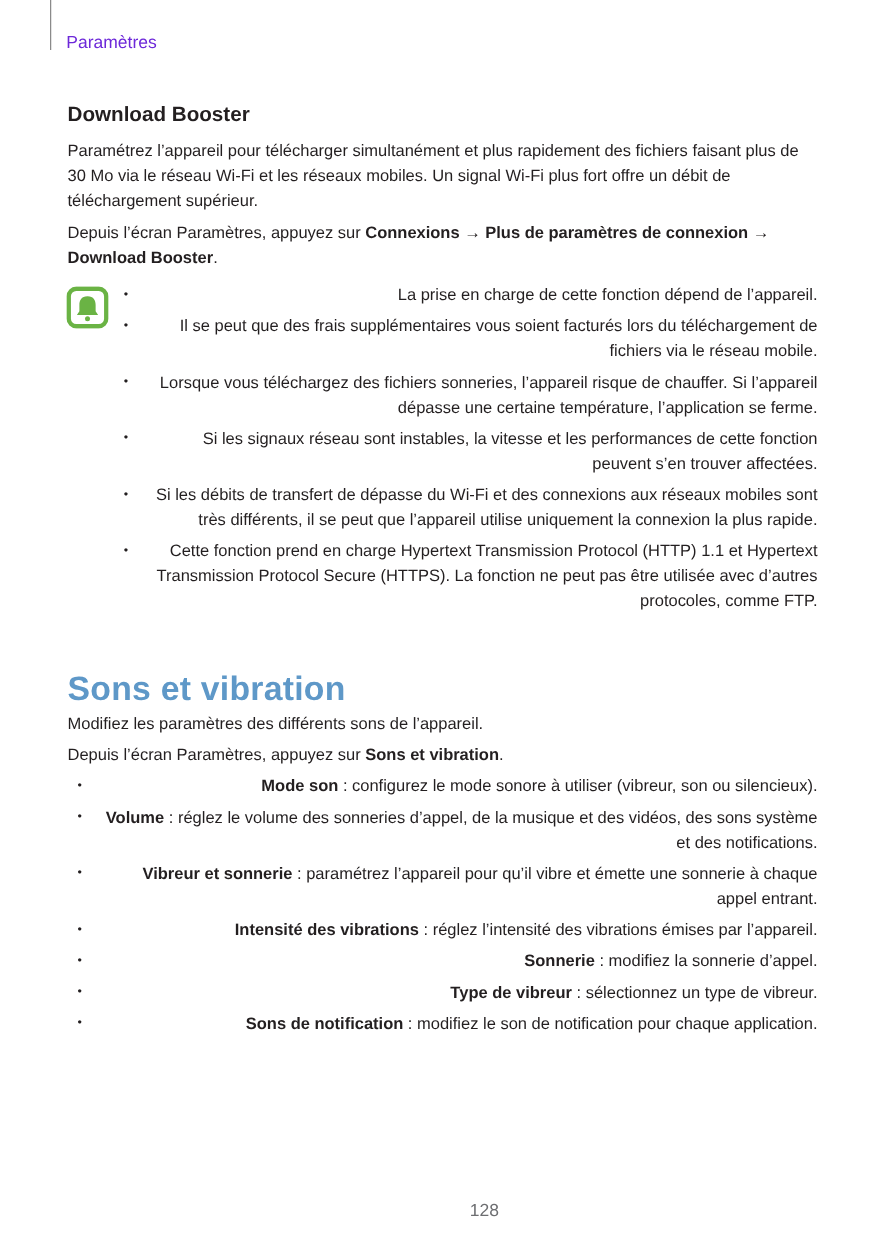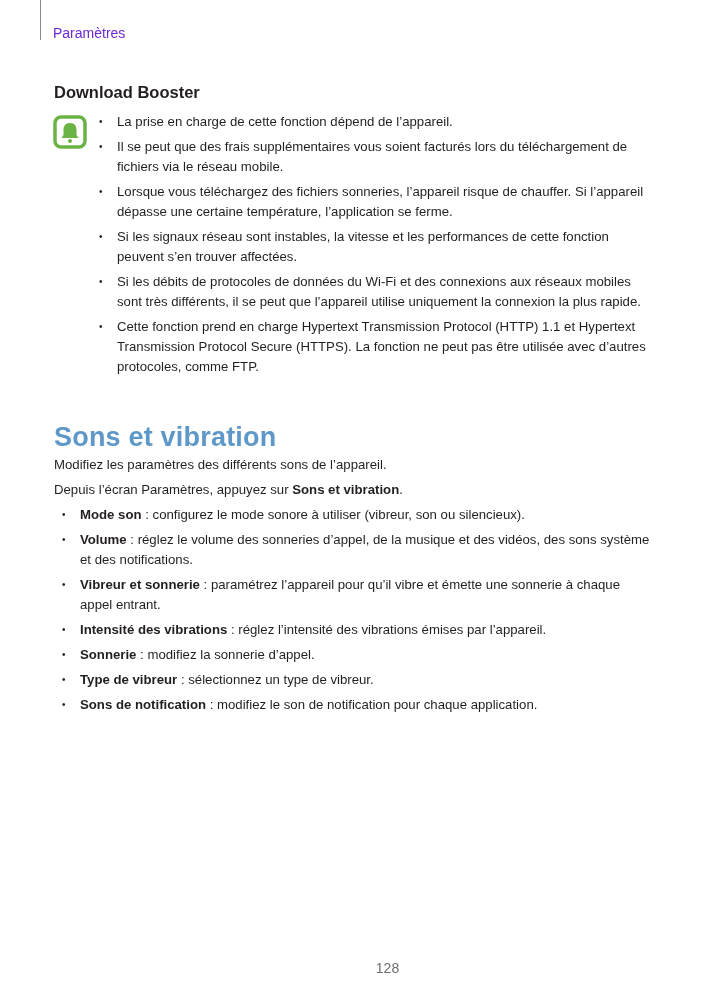--- a/index.html
+++ b/index.html
@@ -6,51 +6,53 @@
   body { width: 703px; height: 994px; position: relative; overflow: hidden;
          font-family: "Liberation Sans", "DejaVu Sans", sans-serif; color: #231f20; }
   .rule { position: absolute; left: 40px; top: 0; width: 1px; height: 40px; background: #8a8a8a; }
   .running-head { position: absolute; left: 53px; top: 25px; font-size: 14px; color: #6d28d9; }
   .content { position: absolute; left: 54px; top: 82px; width: 600px; font-size: 13.2px; line-height: 20px; }
   h2.sub { font-size: 16.5px; font-weight: bold; margin: 0 0 9px 0; color: #231f20; }
   p { margin: 0 0 5px 0; }
   .note { display: flex; margin-top: 10px; }
   .note-icon { width: 36px; flex: 0 0 36px; margin-left: -1px; margin-top: 3px; }
   .note-list { list-style: none; margin: 0; padding: 0 0 0 10px; flex: 1; }
-  .note-list li, .bullets li { position: relative; padding-left: 18px; margin-bottom: 5px; }
+  .note-list li, .bullets li { position: relative; padding-left: 18px; margin-bottom: 5px; text-align: right; }
   .note-list li::before, .bullets li::before { content: "•"; position: absolute; left: 0; top: 0; font-size: 10px; color: #231f20; }
   h1.section { color: #5e98c8; font-size: 27px; font-weight: normal; margin: 45px 0 8px 0; letter-spacing: 0.2px; }
   h1.section span { font-weight: bold; }
   .bullets { list-style: none; margin: 5px 0 0 0; padding: 0 0 0 8px; }
   .bullets li { padding-left: 18px; }
   .page-num { position: absolute; left: 0; width: 703px; top: 960px; text-align: center; font-size: 14px; color: #6d6e71; padding-left: 36px; }
 </style>
 </head>
 <body>
 
 <div class="rule"></div>
 <div class="running-head">Paramètres</div>
 
 <div class="content">
   <h2 class="sub">Download Booster</h2>
+  <p>Paramétrez l’appareil pour télécharger simultanément et plus rapidement des fichiers faisant plus de 30 Mo via le réseau Wi-Fi et les réseaux mobiles. Un signal Wi-Fi plus fort offre un débit de téléchargement supérieur.</p>
+  <p><span>Depuis l’écran Paramètres, appuyez sur </span><b>Connexions</b><b> → </b><b>Plus de paramètres de connexion</b><b> → </b><b>Download Booster</b><span>.</span></p>
 
   <div class="note">
     <div class="note-icon">
       <svg width="34" height="34" viewBox="0 0 34 34">
         <rect x="2" y="2" width="30" height="30" rx="6" fill="none" stroke="#6ab344" stroke-width="3.5"></rect>
         <path d="M17 8 C12 8 10.5 11.5 10.5 15 L10.5 20 L8.5 23 L25.5 23 L23.5 20 L23.5 15 C23.5 11.5 22 8 17 8 Z" fill="#6ab344"></path>
         <circle cx="17" cy="26" r="2" fill="#6ab344"></circle>
       </svg>
     </div>
     <ul class="note-list">
       <li>La prise en charge de cette fonction dépend de l’appareil.</li>
       <li>Il se peut que des frais supplémentaires vous soient facturés lors du téléchargement de fichiers via le réseau mobile.</li>
       <li>Lorsque vous téléchargez des fichiers sonneries, l’appareil risque de chauffer. Si l’appareil dépasse une certaine température, l’application se ferme.</li>
       <li>Si les signaux réseau sont instables, la vitesse et les performances de cette fonction peuvent s’en trouver affectées.</li>
-      <li>Si les débits de protocoles de données du Wi-Fi et des connexions aux réseaux mobiles sont très différents, il se peut que l’appareil utilise uniquement la connexion la plus rapide.</li>
+      <li>Si les débits de transfert de dépasse du Wi-Fi et des connexions aux réseaux mobiles sont très différents, il se peut que l’appareil utilise uniquement la connexion la plus rapide.</li>
       <li>Cette fonction prend en charge Hypertext Transmission Protocol (HTTP) 1.1 et Hypertext Transmission Protocol Secure (HTTPS). La fonction ne peut pas être utilisée avec d’autres protocoles, comme FTP.</li>
     </ul>
   </div>
 
   <h1 class="section"><span>Sons et vibration</span></h1>
   <p>Modifiez les paramètres des différents sons de l’appareil.</p>
   <p><span>Depuis l’écran Paramètres, appuyez sur </span><b>Sons et vibration</b><span>.</span></p>
 
   <ul class="bullets">
     <li><b>Mode son</b><span> : configurez le mode sonore à utiliser (vibreur, son ou silencieux).</span></li>

